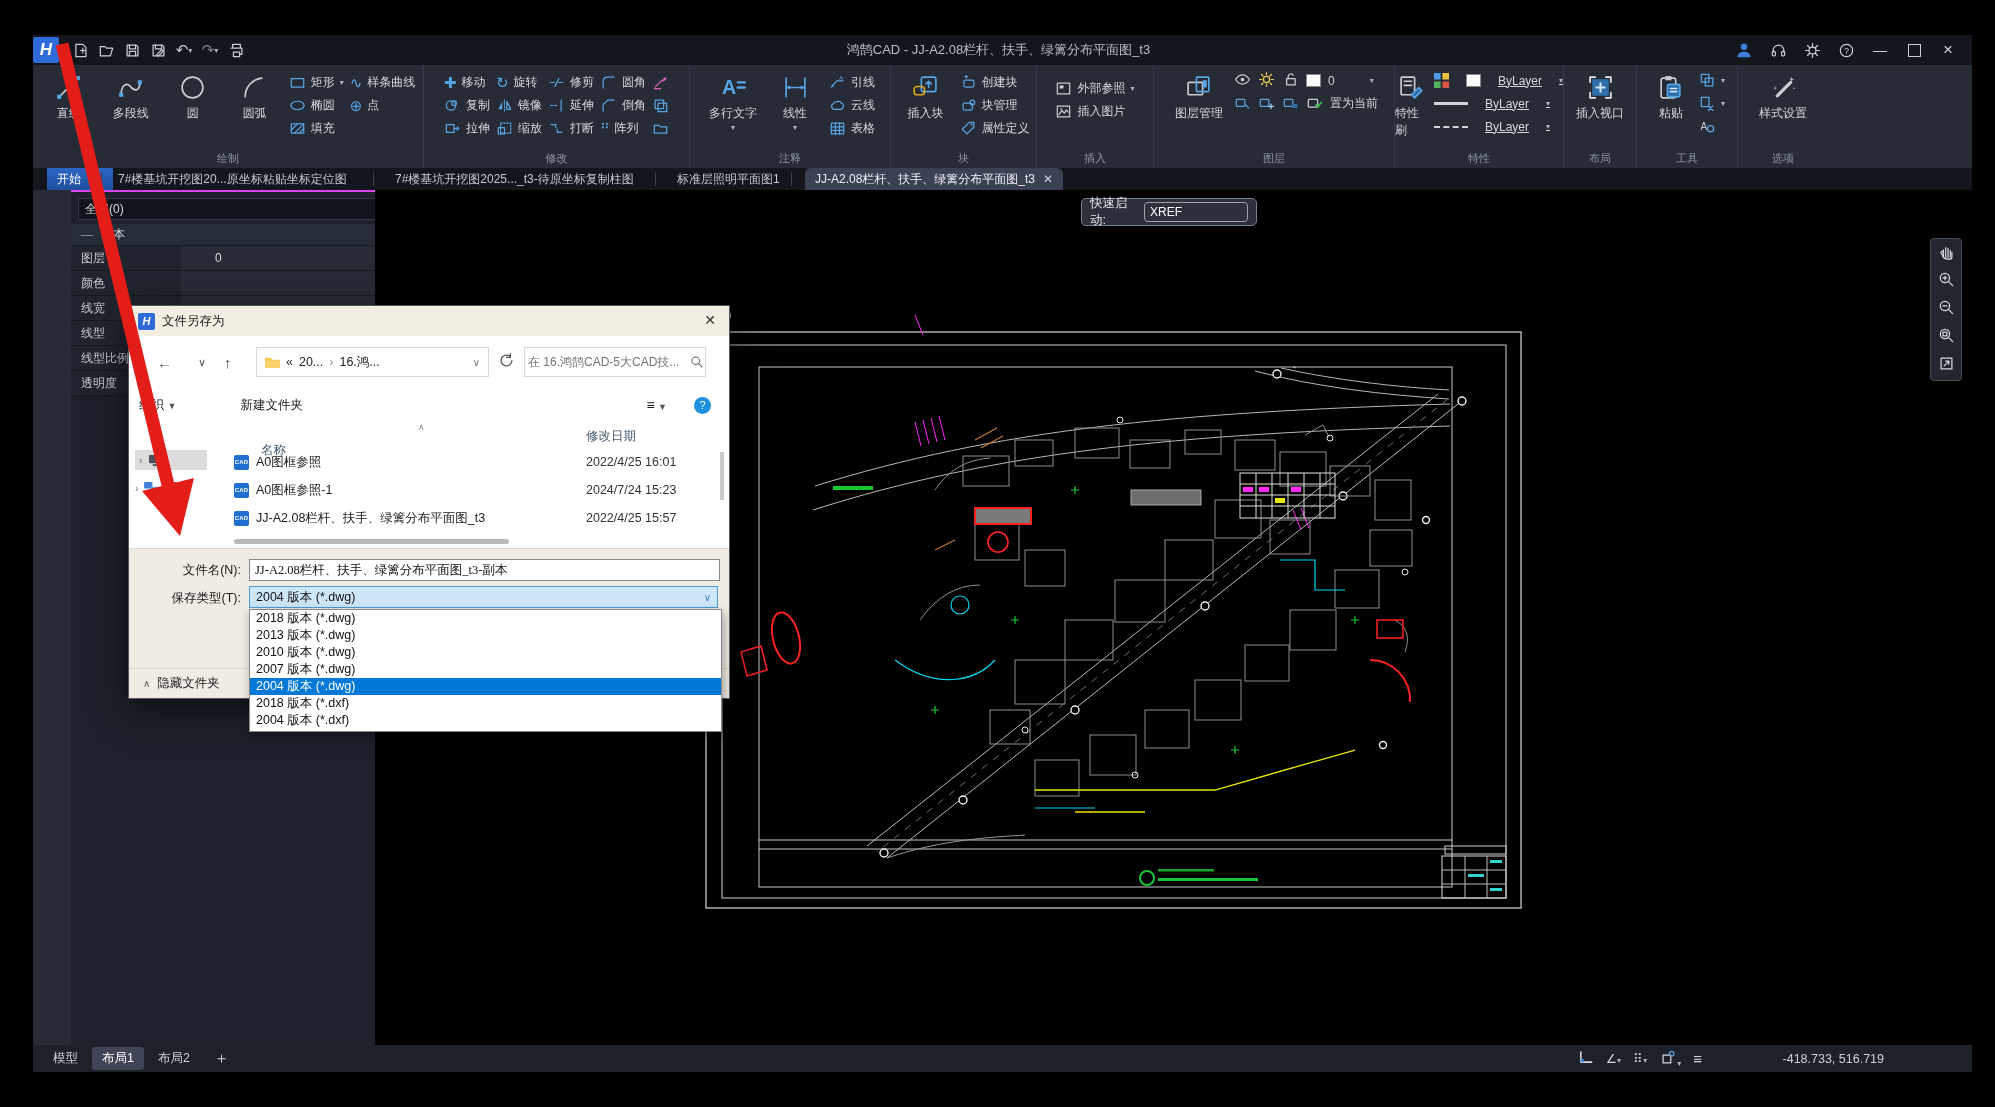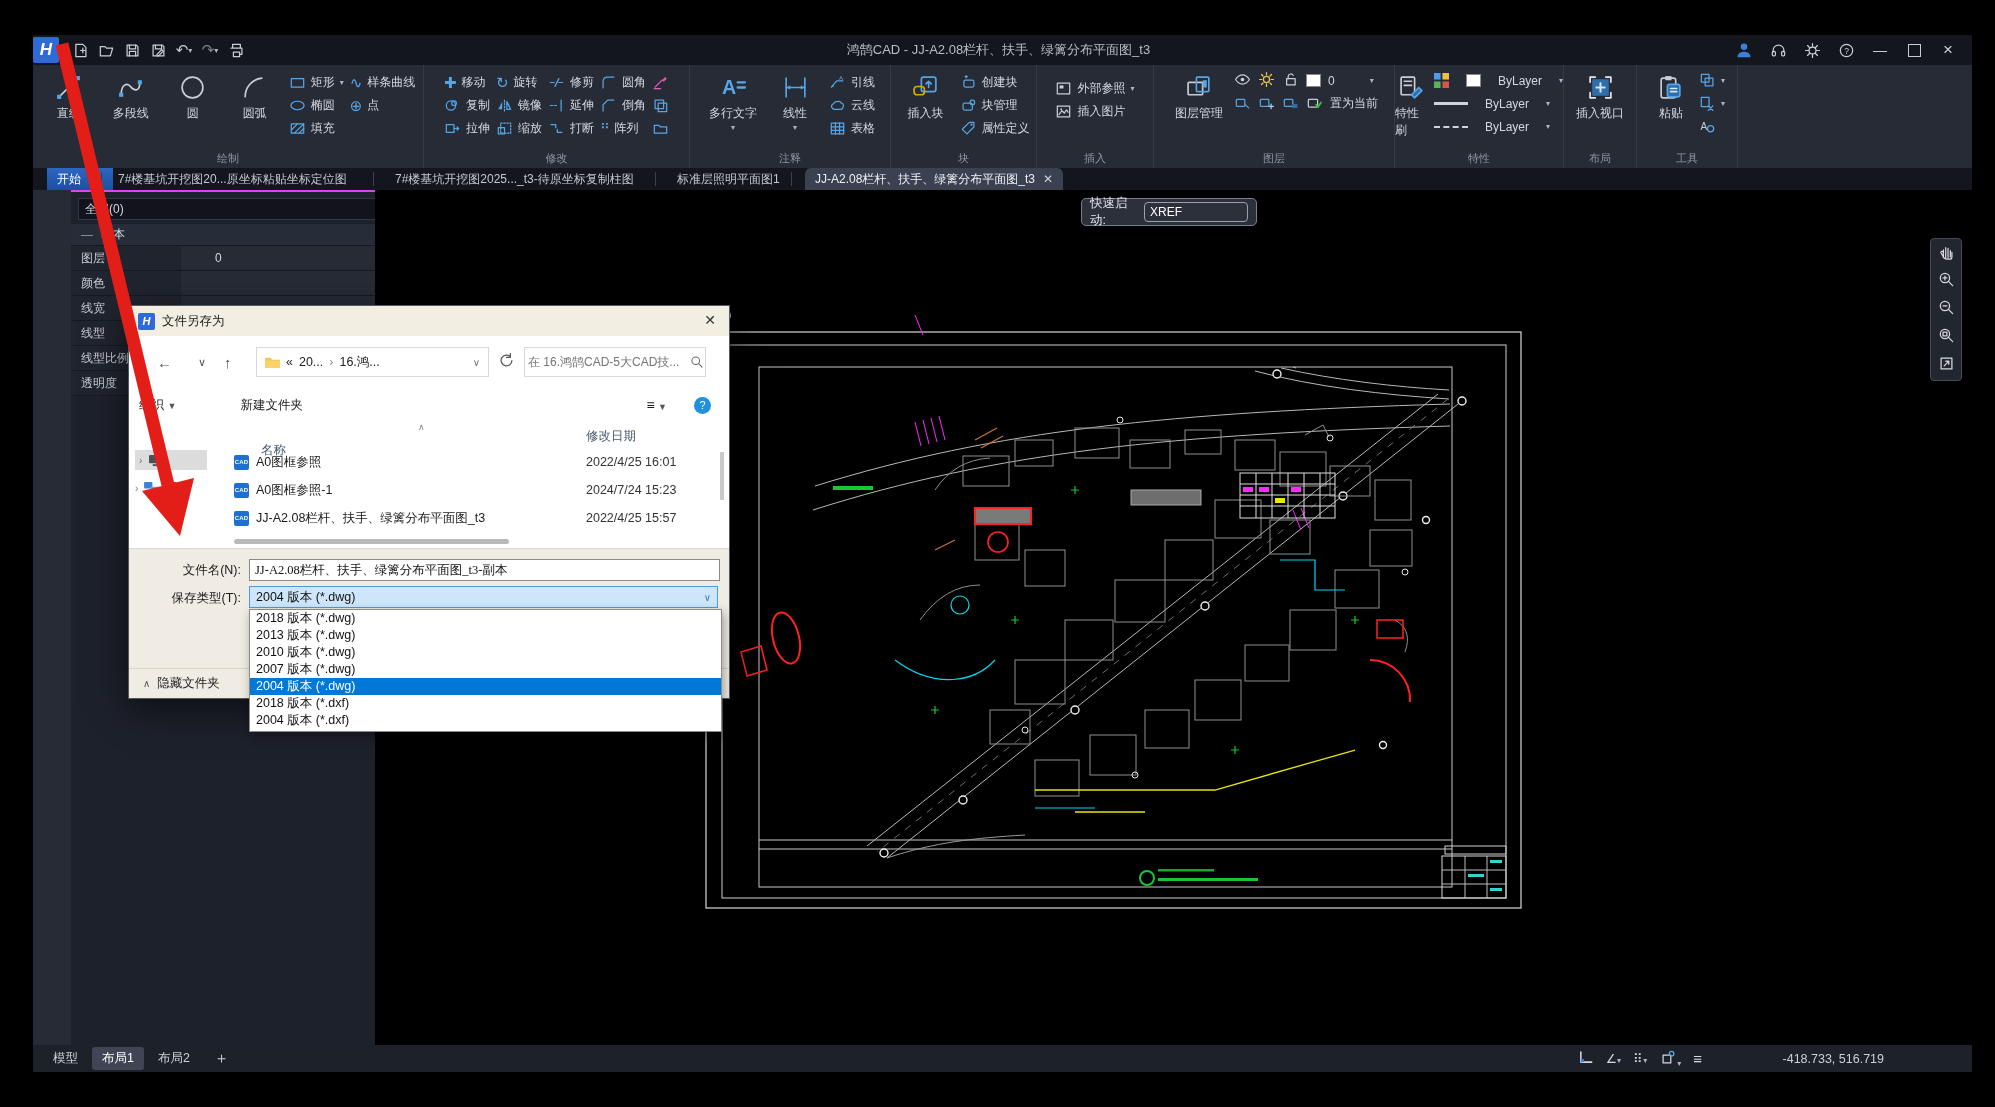--- a/index.html
+++ b/index.html
@@ -23,21 +23,21 @@
   .bigbtn{display:flex;flex-direction:column;align-items:center;width:56px;color:#d4d8df;font-size:12px;gap:1px;}
   .bigbtn .bi{height:34px;display:flex;align-items:center;justify-content:center;}
   .stack{display:flex;flex-direction:column;gap:2px;color:#d4d8df;font-size:12px;}
   .srow{display:flex;align-items:center;gap:5px;height:21px;white-space:nowrap;}
   .caret{color:#aeb4bf;font-size:8px;}
   .i16{width:17px;height:17px;}
   .i26{width:27px;height:27px;}
   svg.ic{stroke:#57a5e5;fill:none;stroke-width:1.6;stroke-linecap:round;stroke-linejoin:round;}
   .glyph{color:#57a5e5;font-size:15px;line-height:15px;}
   .swatchw{display:inline-block;width:13px;height:11px;background:#fff;border:1px solid #888;}
-  .bylrow{display:flex;align-items:center;gap:17px;height:21px;color:#d4d8df;font-size:12px;}
+  .bylrow{display:flex;align-items:center;gap:17px;height:21px;color:#d4d8df;font-size:12px;text-decoration:underline;}
   
   #tabbar{position:absolute;left:0;top:133px;width:100%;height:22px;background:#14161d;}
   .dtab{position:absolute;top:0;height:22px;display:flex;align-items:center;justify-content:flex-start;
         font-size:12px;color:#c3c8d1;padding:0 10px;white-space:nowrap;}
   .dtab.start{background:linear-gradient(#2c66c4,#1f4f9e);color:#fff;}
   .dtab.active{background:#3a4150;border-radius:6px 6px 0 0;color:#eef0f4;}
   .tsep{position:absolute;top:4px;width:1px;height:14px;background:#3a404c;}
   .tclose{margin-left:8px;color:#cfd3da;font-size:12px;}
   
   #panel{position:absolute;left:0;top:155px;width:342px;height:855px;background:#1d212b;border-top:2px solid #d946ef;margin-left:38px;}
@@ -619,20 +619,35 @@
             <svg class="ic i16" viewBox="0 0 22 22">
                 <text x="2" y="16" font-size="13" fill="#c9cdd5" stroke="none">A</text>
                 <circle cx="15" cy="14" r="4"></circle>
               </svg>
             </div>
         </div>
       </div>
       <div class="glabel">工具</div>
     </div>
 
+    <div class="grp" style="left:1705px;width:90px;border-right:none">
+      <div class="gbody">
+        <div class="bigbtn" style="width:62px">
+            <div class="bi">
+          <svg class="ic i26" viewBox="0 0 26 26">
+                <path d="M7 21 L17 11" stroke="#c9cdd5" stroke-width="3"></path>
+                <path d="M17 11l3-3" stroke="#c9cdd5" stroke-width="3"></path>
+                <path d="M21 3l.6 1.8L23.4 5l-1.8.6L21 7.4 20.4 5.6 18.6 5l1.8-.6zM5 12l.4 1.2 1.2.4-1.2.4L5 15.2l-.4-1.2-1.2-.4 1.2-.4zM23 12.5l.3.9.9.3-.9.3-.3.9-.3-.9-.9-.3.9-.3z" fill="#c9cdd5" stroke="none"></path>
+              </svg>
+            </div>
+          <span>样式设置</span>
+          </div>
+      </div>
+      <div class="glabel">选项</div>
+    </div>
   </div>
 
   <div id="tabbar">
     <div class="dtab start" style="left:14px;width:46px">
         <span>开始</span>
       </div>
     <div class="tsep" style="left:68px"></div>
     <div class="dtab" style="left:75px">
         <span>7#楼基坑开挖图20...原坐标粘贴坐标定位图</span>
       </div>

